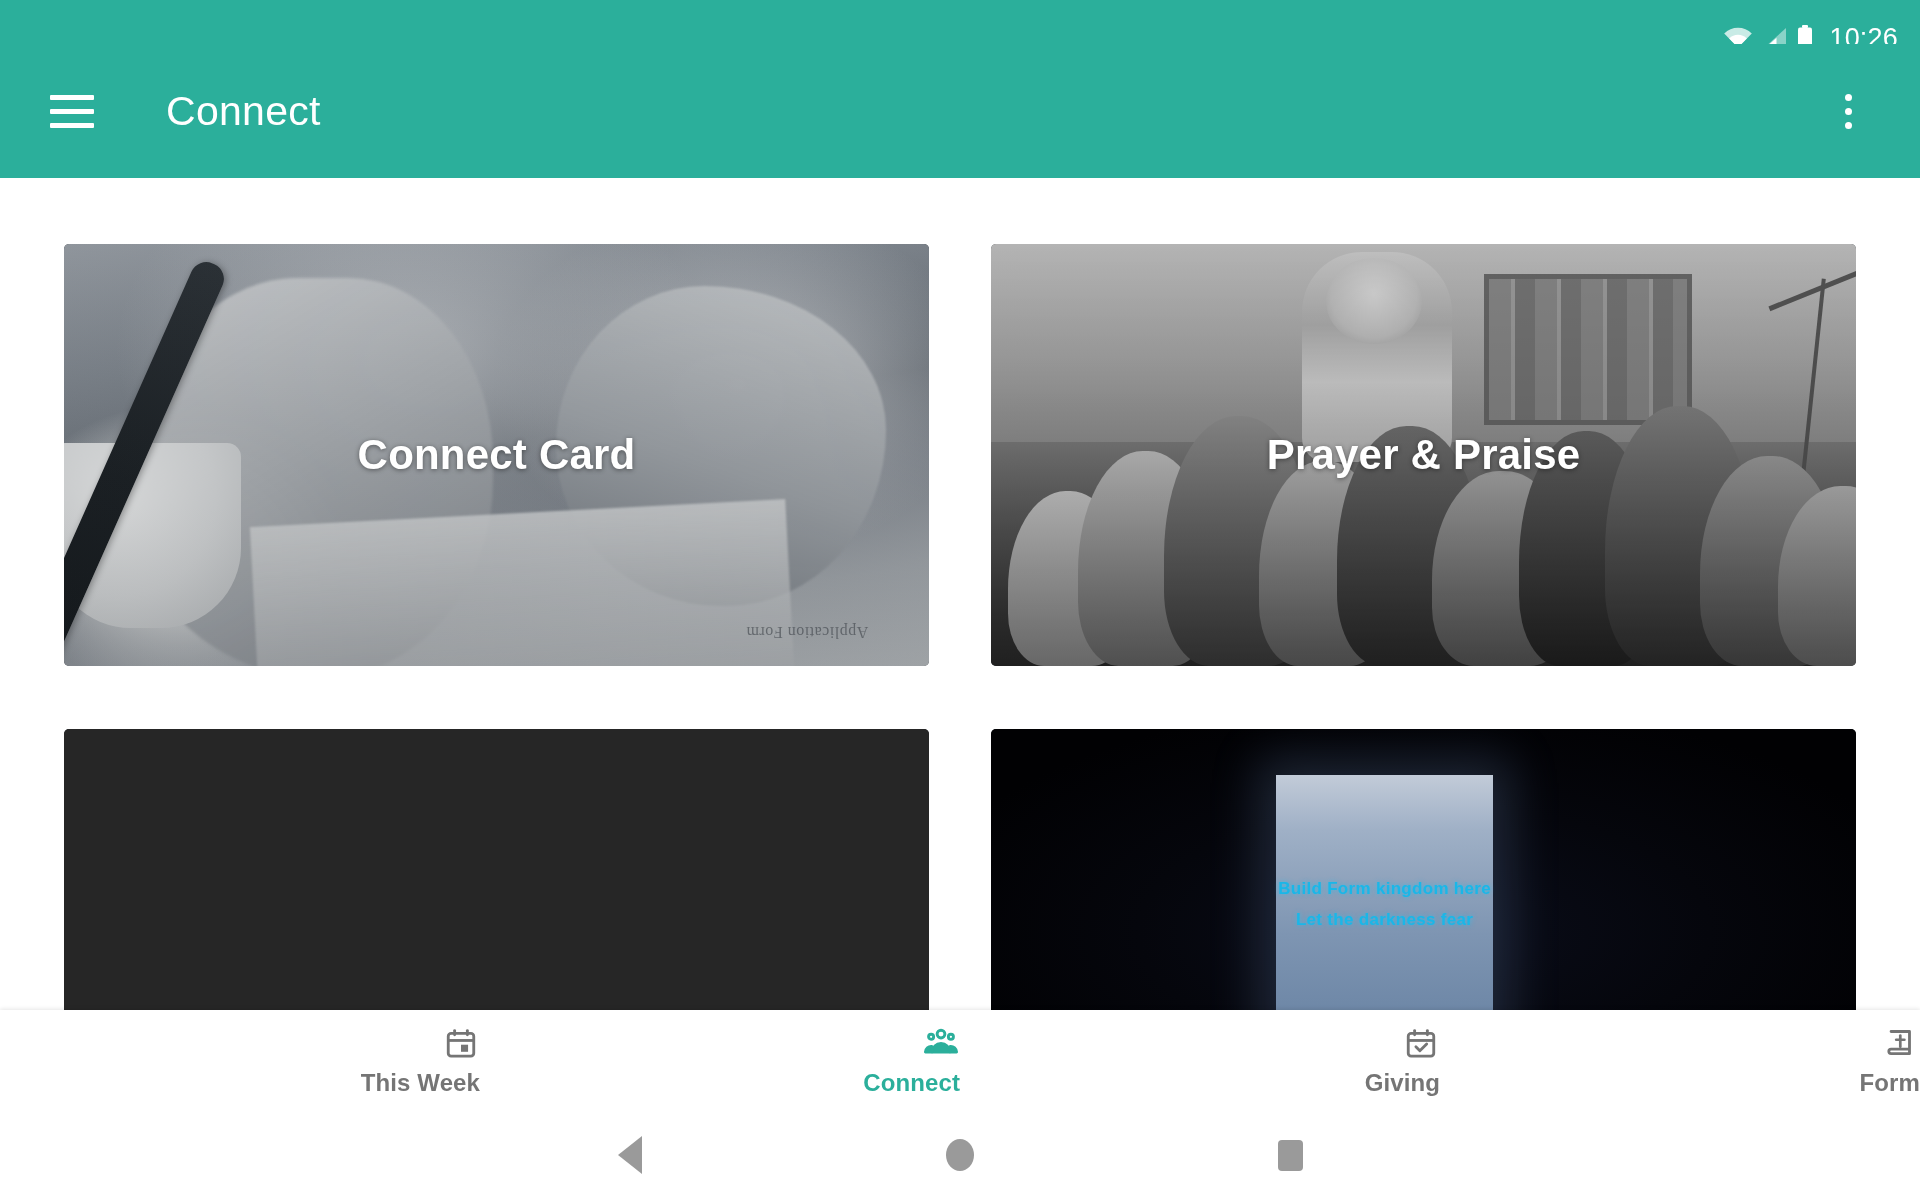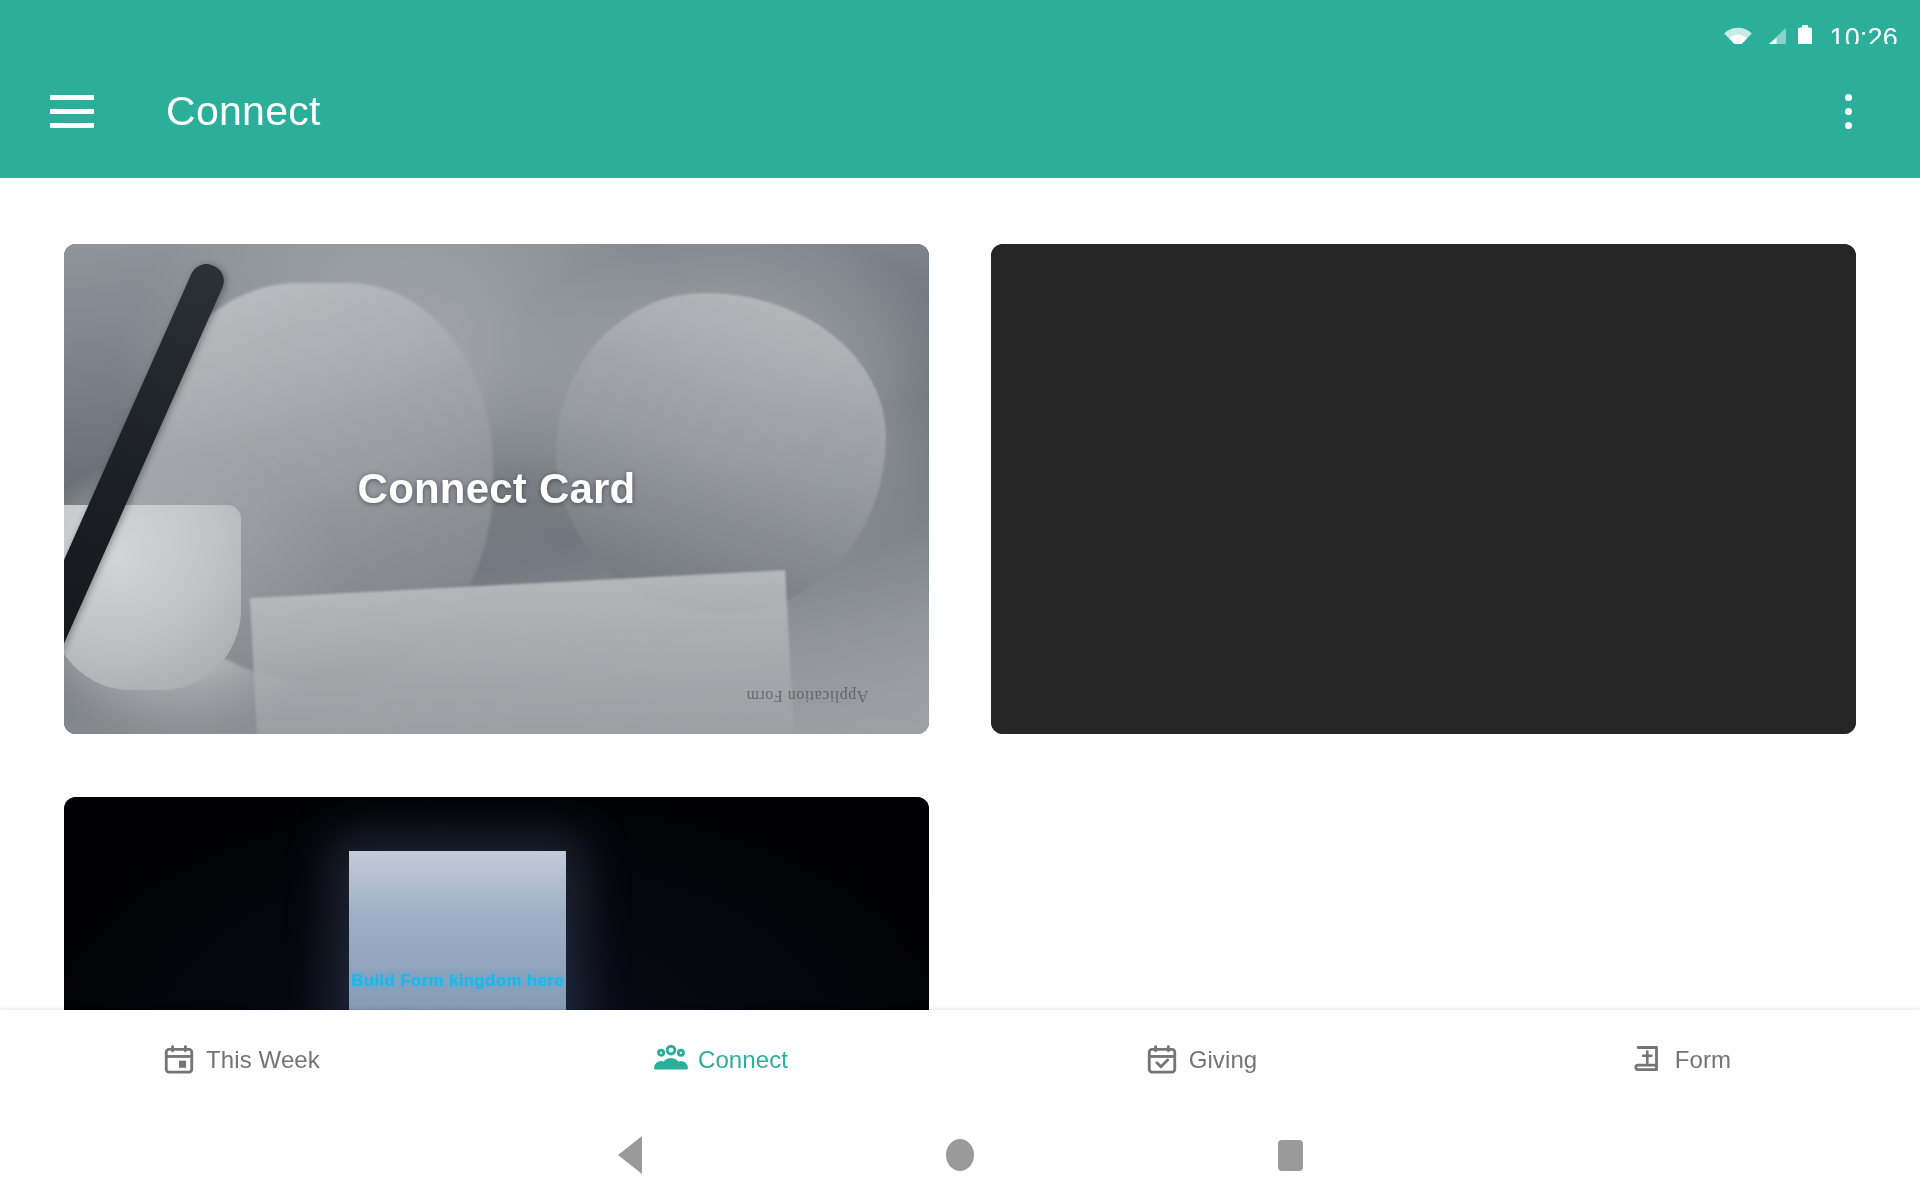--- a/index.html
+++ b/index.html
@@ -122,22 +122,22 @@
   .card-grid {
     display: grid;
     grid-template-columns: 1fr 1fr;
     column-gap: 62px;
     row-gap: 63px;
     padding: 66px 64px 0 64px;
     box-sizing: border-box;
   }
   .card {
     position: relative;
-    height: 490px;
-    border-radius: 12px;
+    height: 422px;
+    border-radius: 5px;
     overflow: hidden;
     cursor: pointer;
     background: #3a3f45;
   }
   .card-title {
     position: absolute;
     left: 0; right: 0;
     top: 50%;
     transform: translateY(-50%);
     text-align: center;
@@ -335,26 +335,27 @@
     background: #ffffff;
     display: flex;
     align-items: center;
     box-shadow: 0 -1px 4px rgba(0,0,0,.10);
     z-index: 20;
   }
   .nav-item {
     flex: 1 1 0;
     height: 100%;
     display: flex;
-    flex-direction: row;
-    align-items: center;
+    flex-direction: column;
+    align-items: flex-end;
     justify-content: center;
     gap: 8px;
     cursor: pointer;
     user-select: none;
+    font-weight: bold;
   }
   .nav-icon {
     width: 38px;
     height: 38px;
     display: flex;
     align-items: center;
     justify-content: center;
   }
   .nav-label {
     font-size: 24px;
@@ -449,20 +450,42 @@
           <div class="hand-b"></div>
           <div class="cup"></div>
           <div class="paper"></div>
           <div class="pen"></div>
           <div class="paper-text">Application Form</div>
         </div>
         <div class="card-scrim"></div>
         <div class="card-title">Connect Card</div>
       </div>
 
+      <div class="card card-2">
+        <div class="photo-prayer">
+          <div class="pr-wall"></div>
+          <div class="pr-doors"></div>
+          <div class="pr-stand"></div>
+          <div class="pr-speaker"></div>
+          <div class="pr-crowd">
+            <div class="pr-head" style="left:2%;  width:120px; height:175px; background:linear-gradient(180deg,#d9d9d9,#8f8f8f);"></div>
+            <div class="pr-head" style="left:10%; width:135px; height:215px; background:linear-gradient(180deg,#cfcfcf,#6e6e6e);"></div>
+            <div class="pr-head" style="left:20%; width:150px; height:250px; background:linear-gradient(180deg,#9c9c9c,#3e3e3e);"></div>
+            <div class="pr-head" style="left:31%; width:130px; height:205px; background:linear-gradient(180deg,#c4c4c4,#636363);"></div>
+            <div class="pr-head" style="left:40%; width:145px; height:240px; background:linear-gradient(180deg,#7a7a7a,#2b2b2b);"></div>
+            <div class="pr-head" style="left:51%; width:140px; height:195px; background:linear-gradient(180deg,#b5b5b5,#5a5a5a);"></div>
+            <div class="pr-head" style="left:61%; width:135px; height:235px; background:linear-gradient(180deg,#6d6d6d,#232323);"></div>
+            <div class="pr-head" style="left:71%; width:150px; height:260px; background:linear-gradient(180deg,#8b8b8b,#303030);"></div>
+            <div class="pr-head" style="left:82%; width:140px; height:210px; background:linear-gradient(180deg,#a8a8a8,#4b4b4b);"></div>
+            <div class="pr-head" style="left:91%; width:130px; height:180px; background:linear-gradient(180deg,#c0c0c0,#6a6a6a);"></div>
+          </div>
+        </div>
+        <div class="card-scrim"></div>
+        <div class="card-title">Prayer &amp; Praise</div>
+      </div>
 
       <div class="card card-3">
         <div class="photo-dark"></div>
         <div class="card-title"></div>
       </div>
 
       <div class="card card-4">
         <div class="photo-worship">
 
           <div class="projection">

